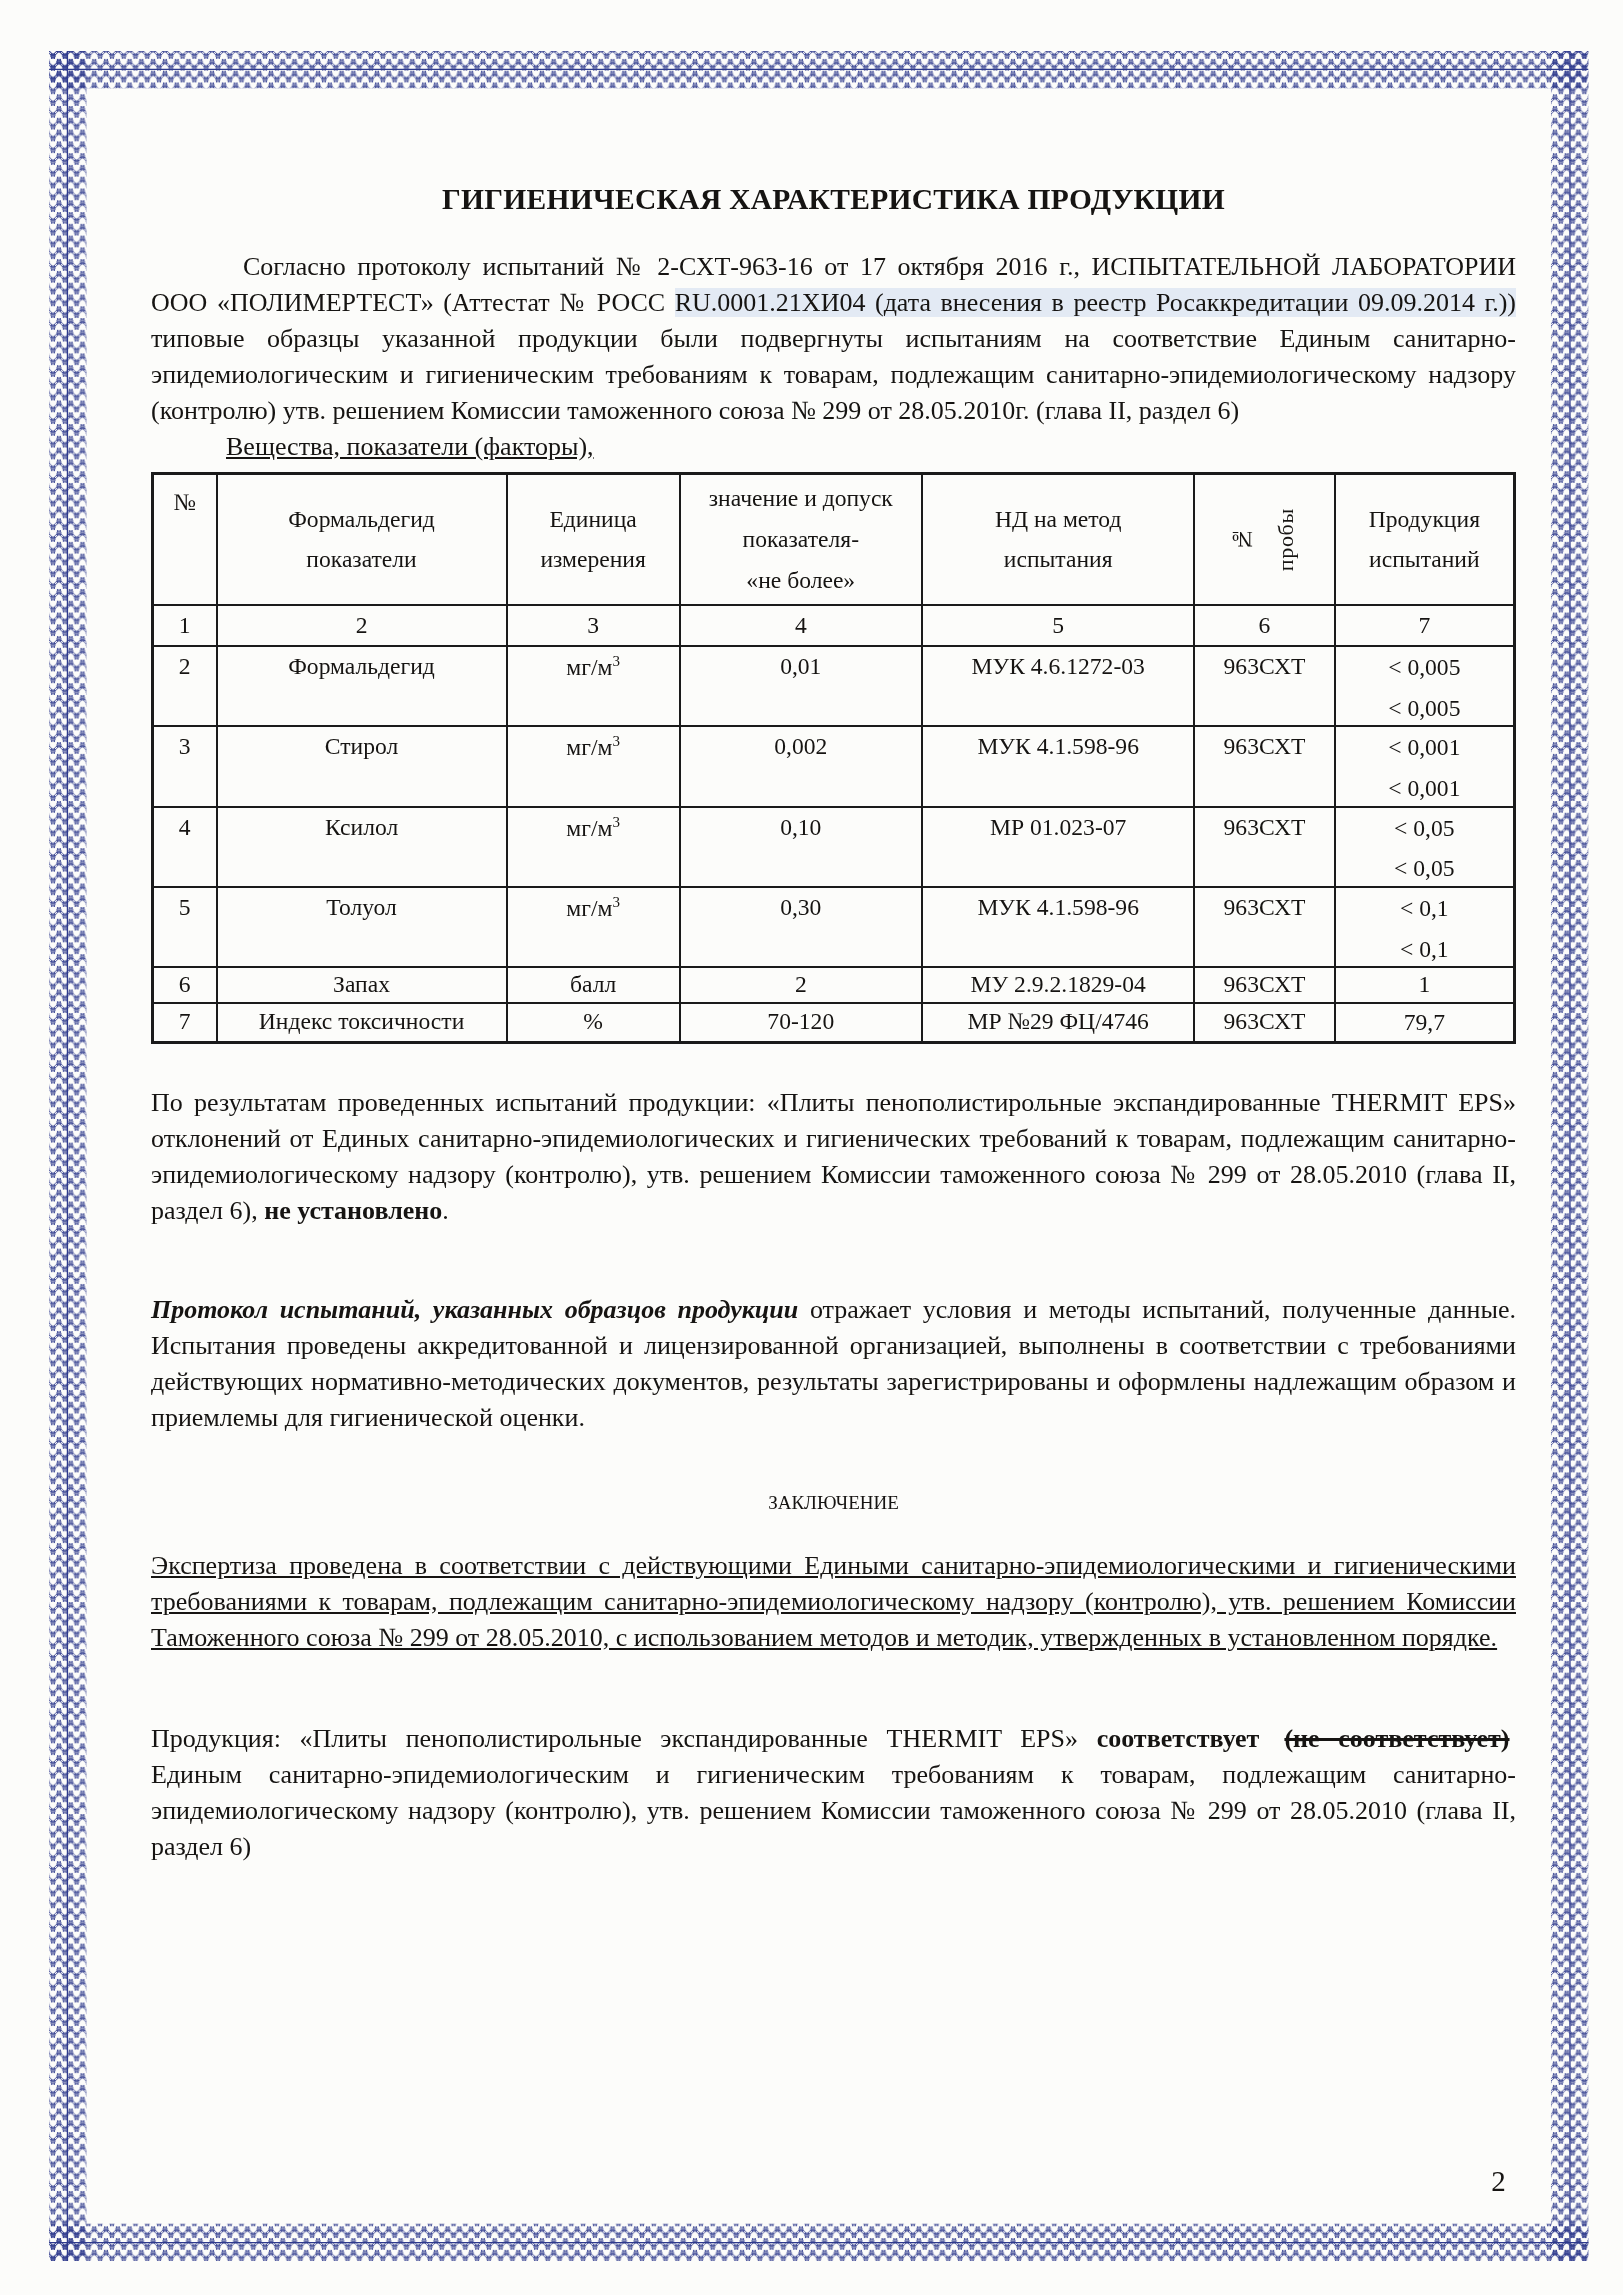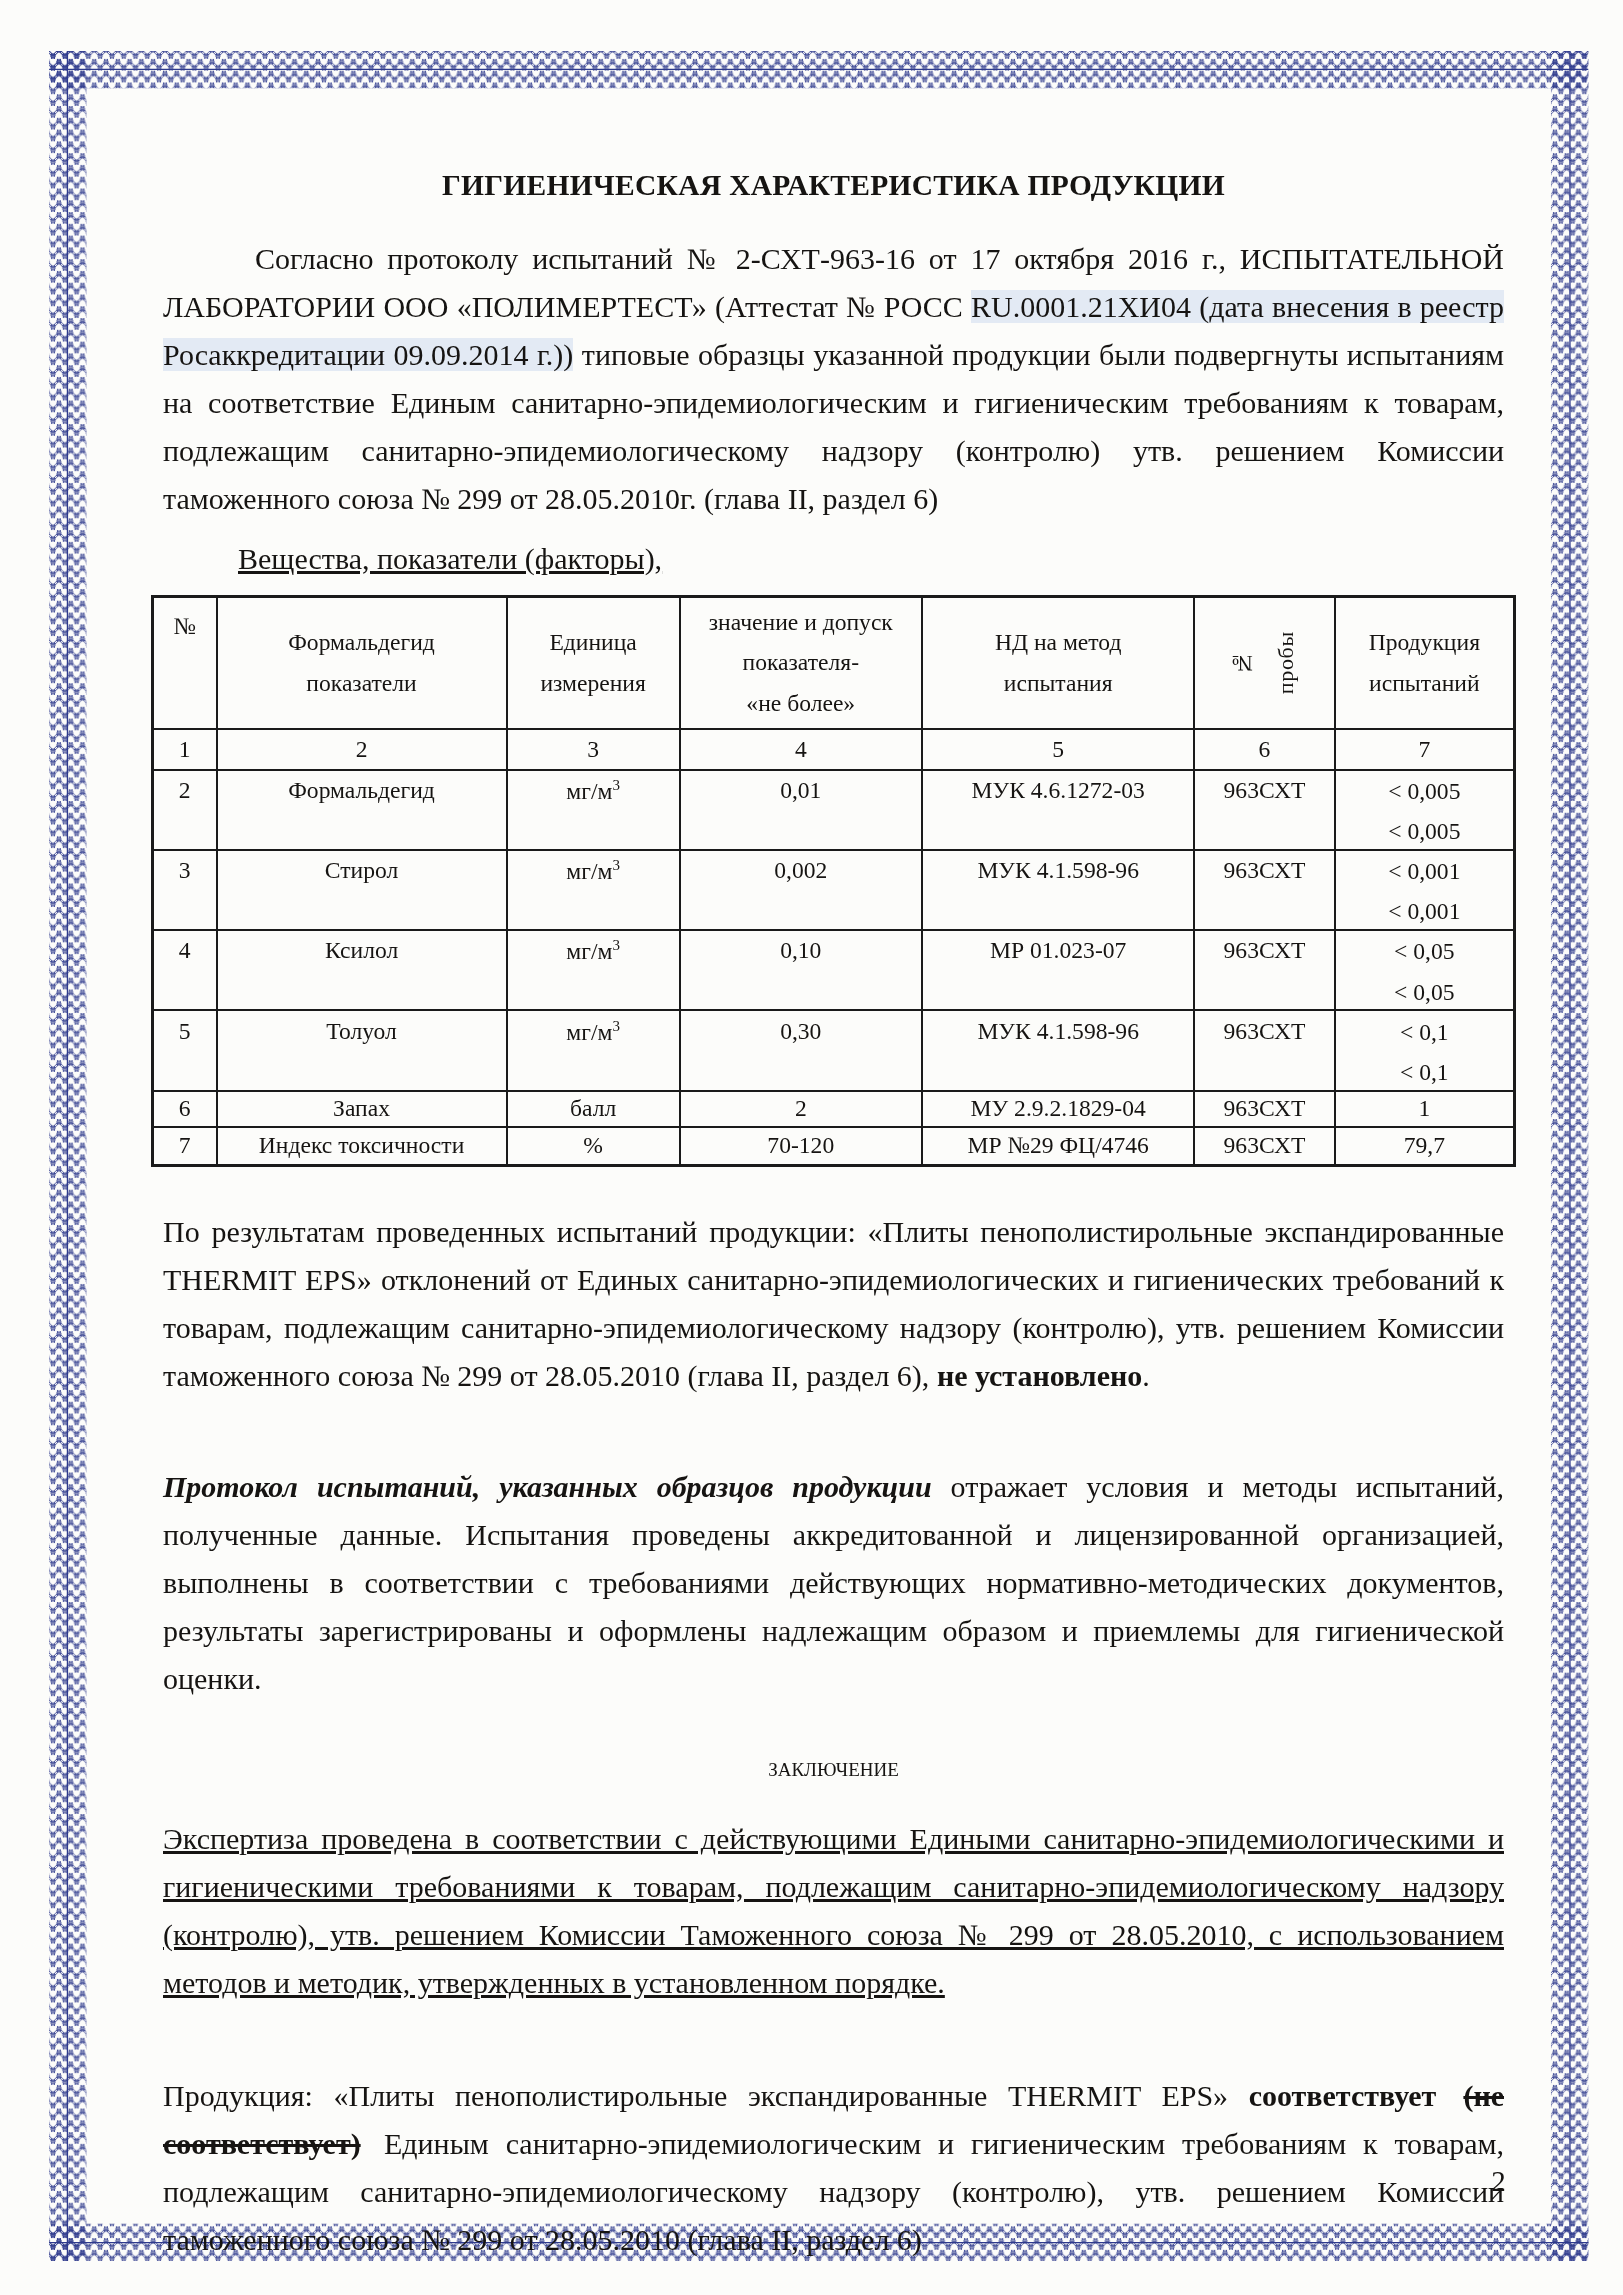--- a/index.html
+++ b/index.html
@@ -7,28 +7,28 @@
     width:1623px;height:2295px;
     background:#fcfcfa;
     font-family:"Liberation Serif","DejaVu Serif",serif;
     color:#161412;
     position:relative;
     overflow:hidden;
   }
   .page{position:absolute;inset:0;}
   svg.frame{position:absolute;left:0;top:0;}
   .content{
-    position:absolute;left:151px;top:169px;width:1365px;
+    position:absolute;left:151px;top:183px;width:1365px;
   }
   .doc-title{
     font-size:29.5px;font-weight:bold;text-align:center;
     letter-spacing:0.3px;margin:0;
   }
   .para{
-    font-size:30px;line-height:48px;margin:12px;
+    font-size:26px;line-height:36px;margin:0;
     text-align:justify;text-align-last:left;
   }
   .intro{margin-top:33px;text-indent:92px;}
   .substances-line{margin-top:0;text-indent:75px;text-align:left;text-decoration:underline;}
   .tint{background:rgba(140,175,225,0.22);}
   .b{font-weight:bold;}
   .bi{font-weight:bold;font-style:italic;}
   .strike{text-decoration:line-through;text-decoration-thickness:2.6px;margin:0 6.5px;}
 
   table.results-table{

